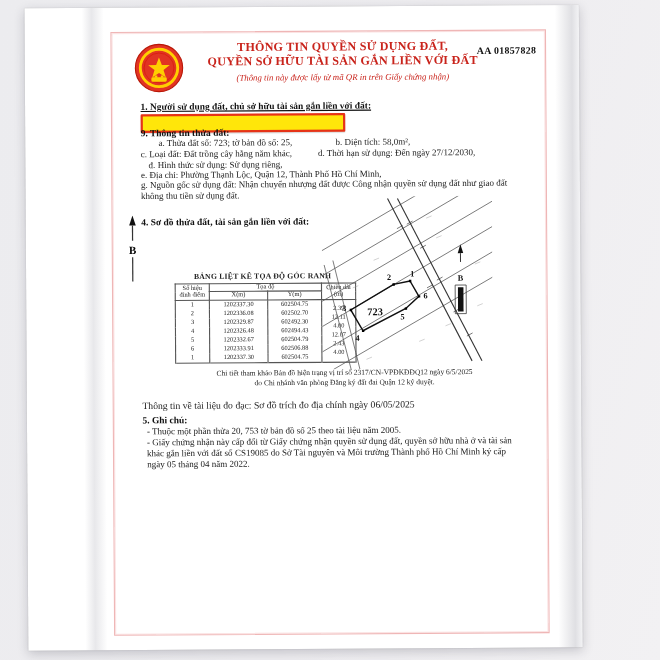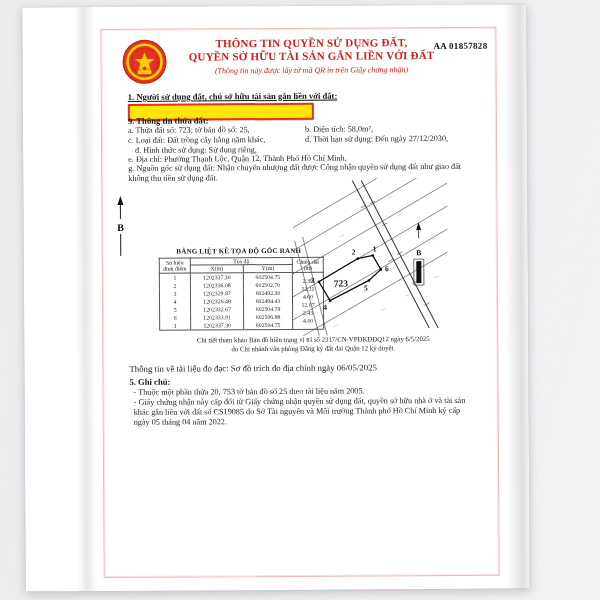--- a/index.html
+++ b/index.html
@@ -87,28 +87,29 @@
       <div class="title-line">QUYỀN SỞ HỮU TÀI SẢN GẮN LIỀN VỚI ĐẤT</div>
       <div class="subtitle">(Thông tin này được lấy từ mã QR in trên Giấy chứng nhận)</div>
     </div>
 
     <div class="abs serial">AA 01857828</div>
 
     <div class="abs h underline" style="left:26px;top:62px;">1. Người sử dụng đất, chủ sở hữu tài sản gắn liền với đất:</div>
     <div class="abs redact"></div>
 
     <div class="abs h" style="left:26px;top:86px;">9. Thông tin thửa đất:</div>
-    <div class="abs t" style="left:26px;top:96px;">a. Thửa đất số: 723; tờ bản đồ số: 25,</div>
+    <div class="abs t" style="left:42px;top:96px;">a. Thửa đất số: 723; tờ bản đồ số: 25,</div>
     <div class="abs t" style="left:203px;top:96px;">b. Diện tích: 58,0m²,</div>
     <div class="abs t" style="left:26px;top:106px;">c. Loại đất: Đất trồng cây hằng năm khác,</div>
-    <div class="abs t" style="left:203px;top:106px;">d. Thời hạn sử dụng: Đến ngày 27/12/2030,</div>
+    <div class="abs t" style="left:187px;top:106px;">d. Thời hạn sử dụng: Đến ngày 27/12/2030,</div>
     <div class="abs t" style="left:33px;top:116px;">đ. Hình thức sử dụng: Sử dụng riêng,</div>
     <div class="abs t" style="left:26px;top:125px;">e. Địa chỉ: Phường Thạnh Lộc, Quận 12, Thành Phố Hồ Chí Minh,</div>
     <div class="abs t wrap" style="left:26px;top:134px;width:345px;">g. Nguồn gốc sử dụng đất: Nhận chuyển nhượng đất được Công nhận quyền sử dụng đất như giao đất không thu tiền sử dụng đất.</div>
 
+    <div class="abs h" style="left:26px;top:167px;">4. Sơ đồ thửa đất, tài sản gắn liền với đất:</div>
 
     <svg class="abs narrow-left" viewBox="0 0 30 64">
       <polygon points="16,0 13,9 19,9" fill="#111"></polygon>
       <line x1="16" y1="9" x2="16" y2="23" stroke="#333" stroke-width="1.1"></line>
       <text x="16" y="35" text-anchor="middle" font-size="10" font-weight="bold">B</text>
       <line x1="16" y1="38" x2="16" y2="60" stroke="#333" stroke-width="1.1"></line>
     </svg>
 
     <div class="abs tbl-title">BẢNG LIỆT KÊ TỌA ĐỘ GÓC RANH</div>
     <table class="coords">

